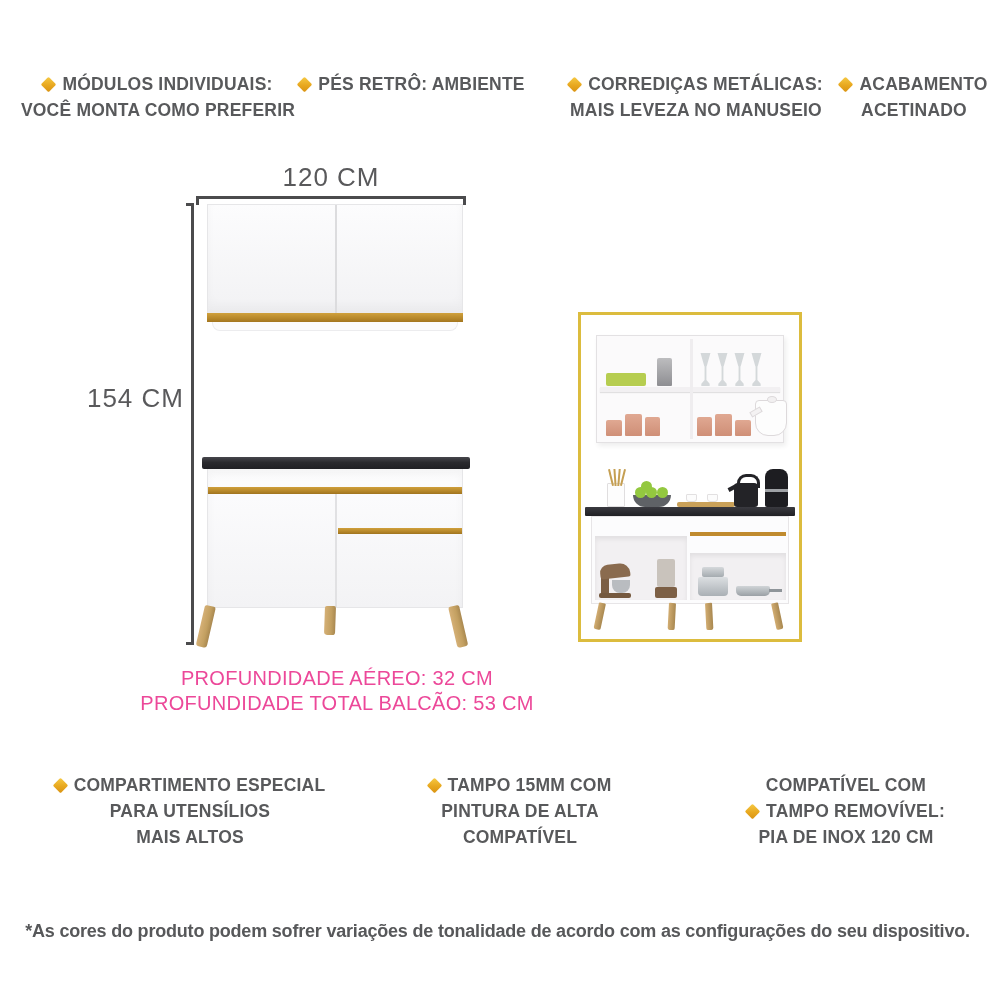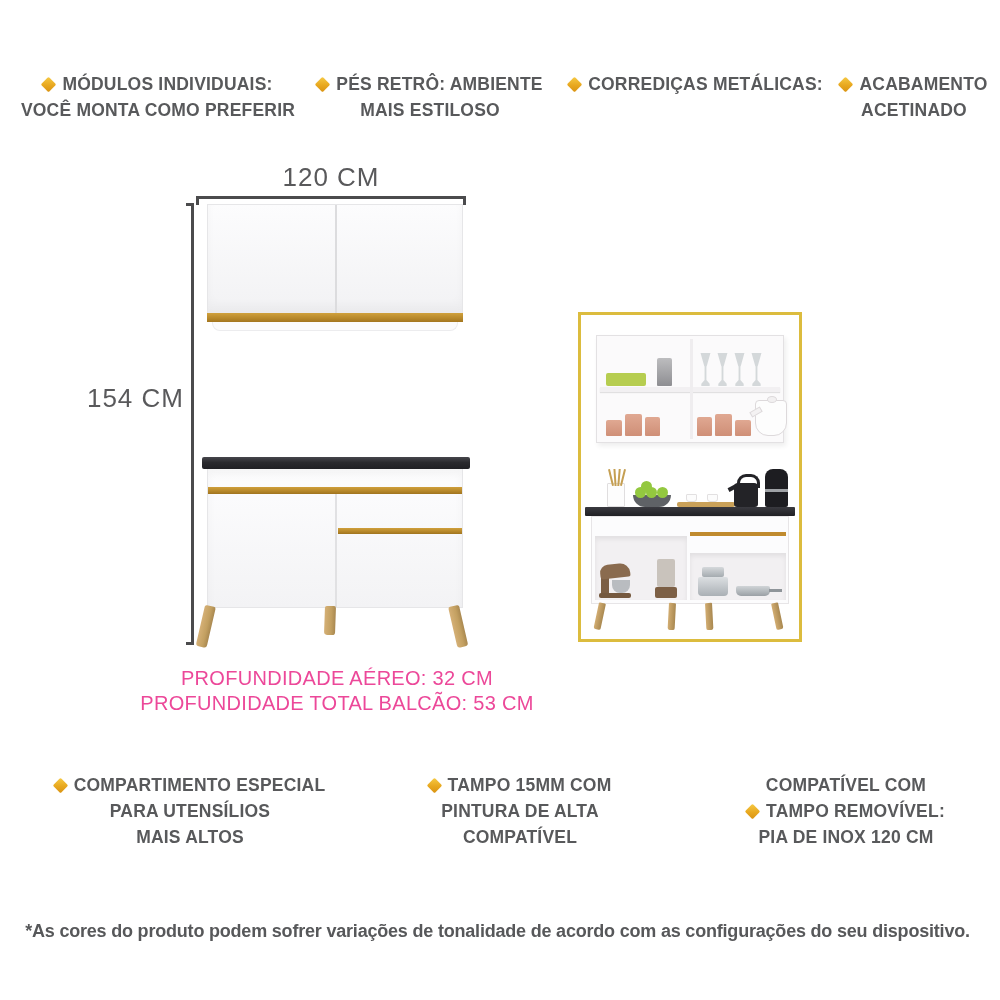--- a/index.html
+++ b/index.html
@@ -6,21 +6,21 @@
   html,body { background:#ffffff; font-family:"Liberation Sans", sans-serif; }
   .canvas { position:relative; width:1000px; height:1000px; background:#fff; overflow:hidden; color:#58595b; }
 
   
   .feature { position:absolute; text-align:center; font-weight:bold; font-size:17.5px; line-height:26px; color:#58595b; letter-spacing:0.2px; }
   .f-line { display:flex; justify-content:center; align-items:center; gap:8px; }
   .diamond { display:inline-block; flex:0 0 auto; width:11px; height:11px; border-radius:1.5px;
              background:linear-gradient(135deg,#f6ca45 0%,#e8a81f 55%,#d99313 100%); transform:rotate(45deg); }
 
   #feat-t1 { left:8px;   top:71px; width:300px; }
-  #feat-t2 { left:310px; top:71px; width:240px; }
+  #feat-t2 { left:292px; top:71px; width:240px; }
   #feat-t3 { left:553px; top:71px; width:286px; }
   #feat-t4 { left:838px; top:71px; width:152px; }
 
   #feat-b1 { left:40px;  top:772px; width:300px; }
   #feat-b2 { left:372px; top:772px; width:296px; }
   #feat-b3 { left:696px; top:772px; width:300px; }
 
   
   .dim-label { position:absolute; font-size:26px; color:#59595b; letter-spacing:1px; }
   #label-120 { left:196px; top:162px; width:270px; text-align:center; }
@@ -151,29 +151,29 @@
     </div>
     <div class="f-line">
         <span>VOCÊ MONTA COMO PREFERIR</span>
       </div>
   </div>
   <div class="feature" id="feat-t2">
     <div class="f-line">
       <span class="diamond"></span>
       <span>PÉS RETRÔ: AMBIENTE</span>
     </div>
-    <div class="f-line">
-        <span>MAIS ESTILOSO</span>
-      </div>
   </div>
   <div class="feature" id="feat-t3">
     <div class="f-line">
       <span class="diamond"></span>
       <span>CORREDIÇAS METÁLICAS:</span>
     </div>
+    <div class="f-line">
+        <span>MAIS LEVEZA NO MANUSEIO</span>
+      </div>
   </div>
   <div class="feature" id="feat-t4">
     <div class="f-line">
       <span class="diamond"></span>
       <span>ACABAMENTO</span>
     </div>
     <div class="f-line">
         <span>ACETINADO</span>
       </div>
   </div>

